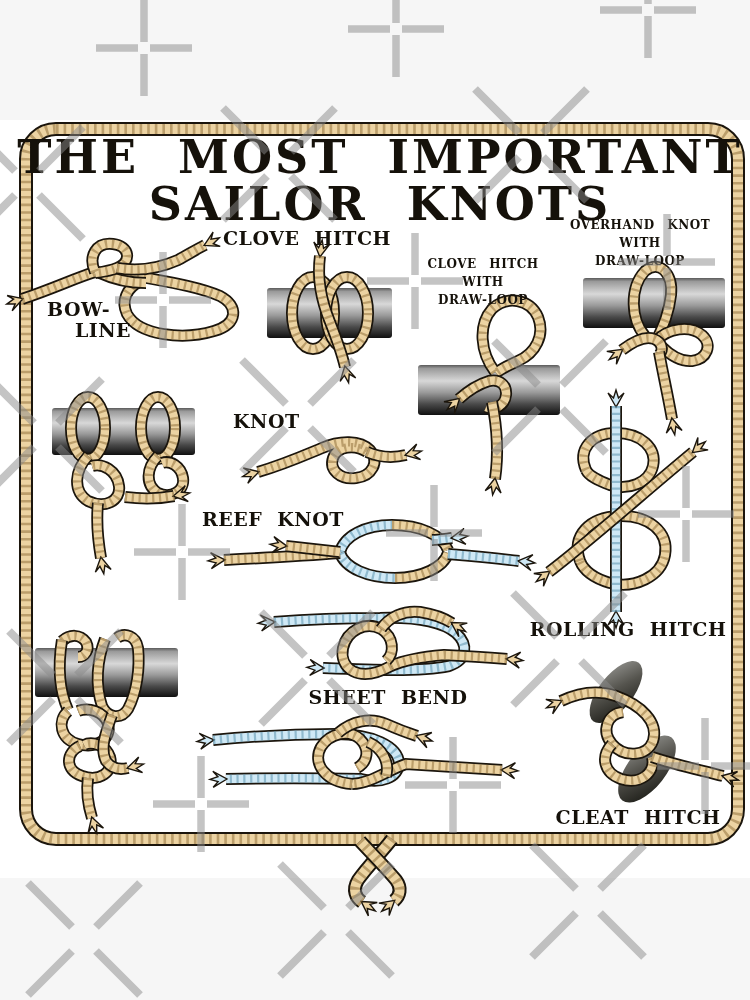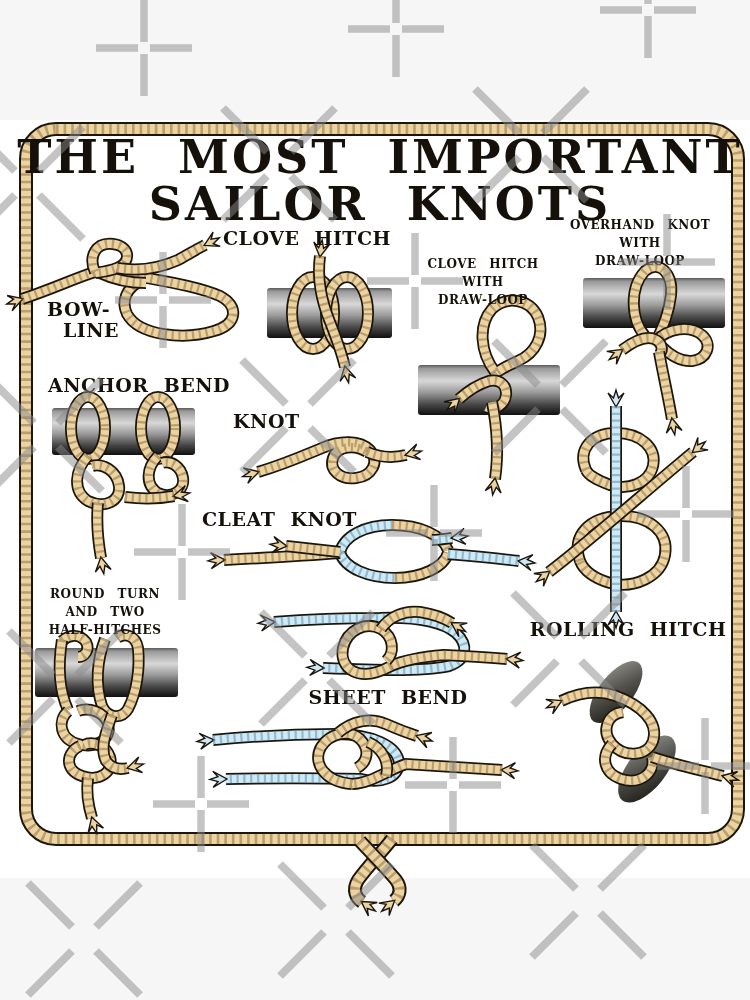--- a/index.html
+++ b/index.html
@@ -19,21 +19,21 @@
     font-size:46px;letter-spacing:3px;word-spacing:20px;
   }
   .label{
     position:absolute;color:var(--text,#15110a);font-weight:bold;
     font-size:19px;line-height:21px;letter-spacing:.5px;word-spacing:8px;
     white-space:nowrap;
   }
   .label.small{font-size:12px;line-height:18px;}
   .label.center{transform:translateX(-50%);text-align:center;}
   .label span{display:block;}
-  .indent2{margin-left:16px;}
+  .indent2{margin-left:28px;}
 
   
   .o{fill:none;stroke:var(--outline,#1b150c);stroke-width:12;}
   .f{fill:none;stroke:var(--rope-tan,#ecd3a2);stroke-width:8.5;}
   .d{fill:none;stroke:var(--rope-tan-shade,#8a6a33);stroke-width:8.5;stroke-dasharray:2.2 4.6;opacity:.5;}
   .bo{fill:none;stroke:var(--outline,#1b150c);stroke-width:12;}
   .bf{fill:none;stroke:var(--rope-blue,#cfe9f6);stroke-width:8.5;}
   .bd{fill:none;stroke:var(--rope-blue-shade,#5d93ad);stroke-width:8.5;stroke-dasharray:2.2 4.6;opacity:.55;}
   .Bo{fill:none;stroke:var(--outline,#1b150c);stroke-width:14;}
   .Bf{fill:none;stroke:var(--rope-tan,#ecd3a2);stroke-width:10;}
@@ -387,47 +387,42 @@
     <span>WITH</span>
     <span>DRAW-LOOP</span>
   </div>
 
   <div class="label small center" style="left:640px;top:216px">
     <span>OVERHAND KNOT</span>
     <span>WITH</span>
     <span>DRAW-LOOP</span>
   </div>
 
-  <div class="label" style="left:48px;top:375px">
-    <span>ANCHOR BEND</span>
-  </div>
 
   <div class="label" style="left:233px;top:411px">
     <span>KNOT</span>
   </div>
 
   <div class="label" style="left:202px;top:509px">
-    <span>CLEAT KNOT</span>
-  </div>
-
-  <div class="label small center" style="left:105px;top:585px">
-    <span>ROUND TURN</span>
-    <span>AND TWO</span>
-    <span>HALF-HITCHES</span>
-  </div>
+    <span>REEF KNOT</span>
+  </div>
+
 
   <div class="label center" style="left:388px;top:687px">
     <span>SHEET BEND</span>
   </div>
 
 
   <div class="label center" style="left:628px;top:619px">
     <span>ROLLING HITCH</span>
   </div>
 
+  <div class="label center" style="left:638px;top:807px">
+    <span>CLEAT HITCH</span>
+  </div>
 
   <svg class="wm" width="750" height="1000" viewBox="0 0 750 1000" xmlns="http://www.w3.org/2000/svg" xmlns:xlink="http://www.w3.org/1999/xlink">
     <defs>
       <g id="wm-plus">
         <path class="wmk" d="M-48,0H-6 M6,0H48 M0,-48V-6 M0,6V48"></path>
       </g>
       <g id="wm-x">
         <path class="wmk" style="stroke-width:8" d="M-56,-56L-12,-12 M12,12L56,56 M56,-56L12,-12 M-12,12L-56,56"></path>
       </g>
     </defs>

